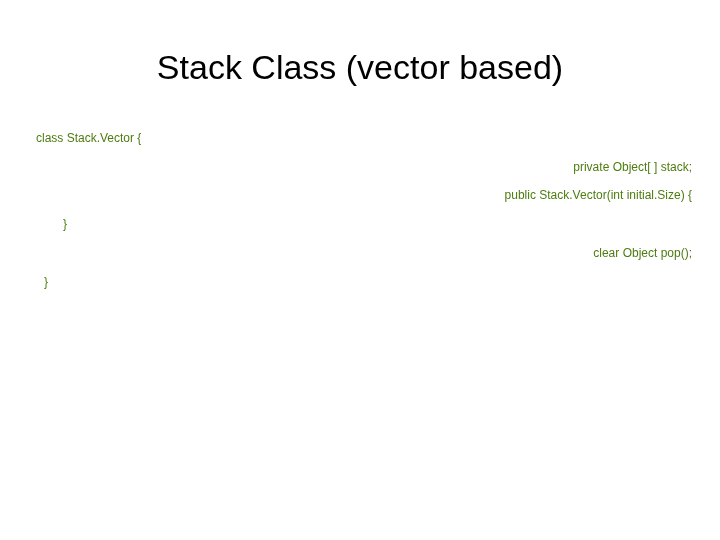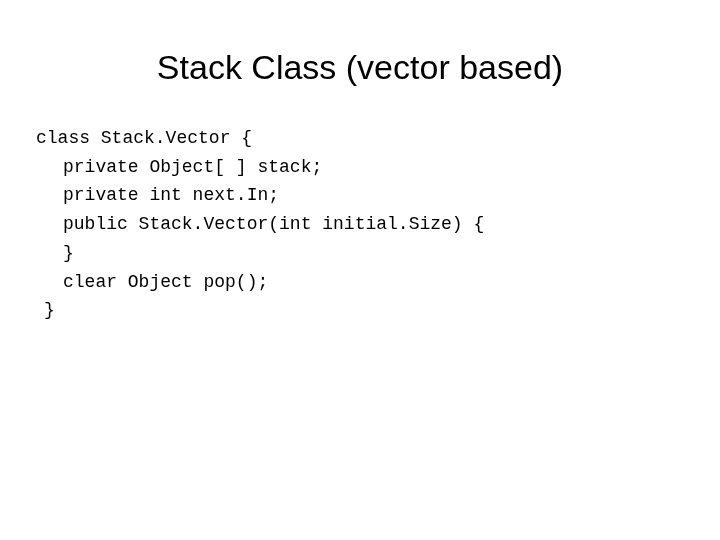--- a/index.html
+++ b/index.html
@@ -50,43 +50,42 @@
     font-family: "Liberation Sans", sans-serif;
     font-size: 17px;
     font-weight: 400;
     line-height: 28.7px;
     color: #000000;
   }
 
   .code-line {
     display: block;
     white-space: pre;
-    font-family: Liberation Mono, monospace;
-    font-size: 18px;
+    font-family: Liberation Sans, sans-serif;
+    font-size: 12px;
     line-height: 28.7px;
-    color: #000000;
+    color: #4d7c0f;
   }
 
   
   .indent-0 { padding-left: 0px; }
-  .indent-1 { padding-left: 27px; }
+  .indent-1 { padding-left: 27px; text-align: right; }
   .indent-2 { padding-left: 84px; }
   .indent-close-1 { padding-left: 27px; }
   .indent-close-0 { padding-left: 8px; }
 </style>
 </head>
 <body>
 
 <div class="slide">
 
   <div class="slide-title">Stack Class (vector based)</div>
 
   <div class="code-body">
     <span class="code-line indent-0">class Stack.Vector {</span>
     <span class="code-line indent-1">private Object[ ] stack;</span>
-    <span class="code-line indent-1">private int next.In;</span>
     <span class="code-line indent-1">public Stack.Vector(int initial.Size) {</span>
     <span class="code-line indent-close-1">}</span>
     <span class="code-line indent-1">clear Object pop();</span>
     <span class="code-line indent-close-0">}</span>
   </div>
 
 </div>
 
 </body></html>

